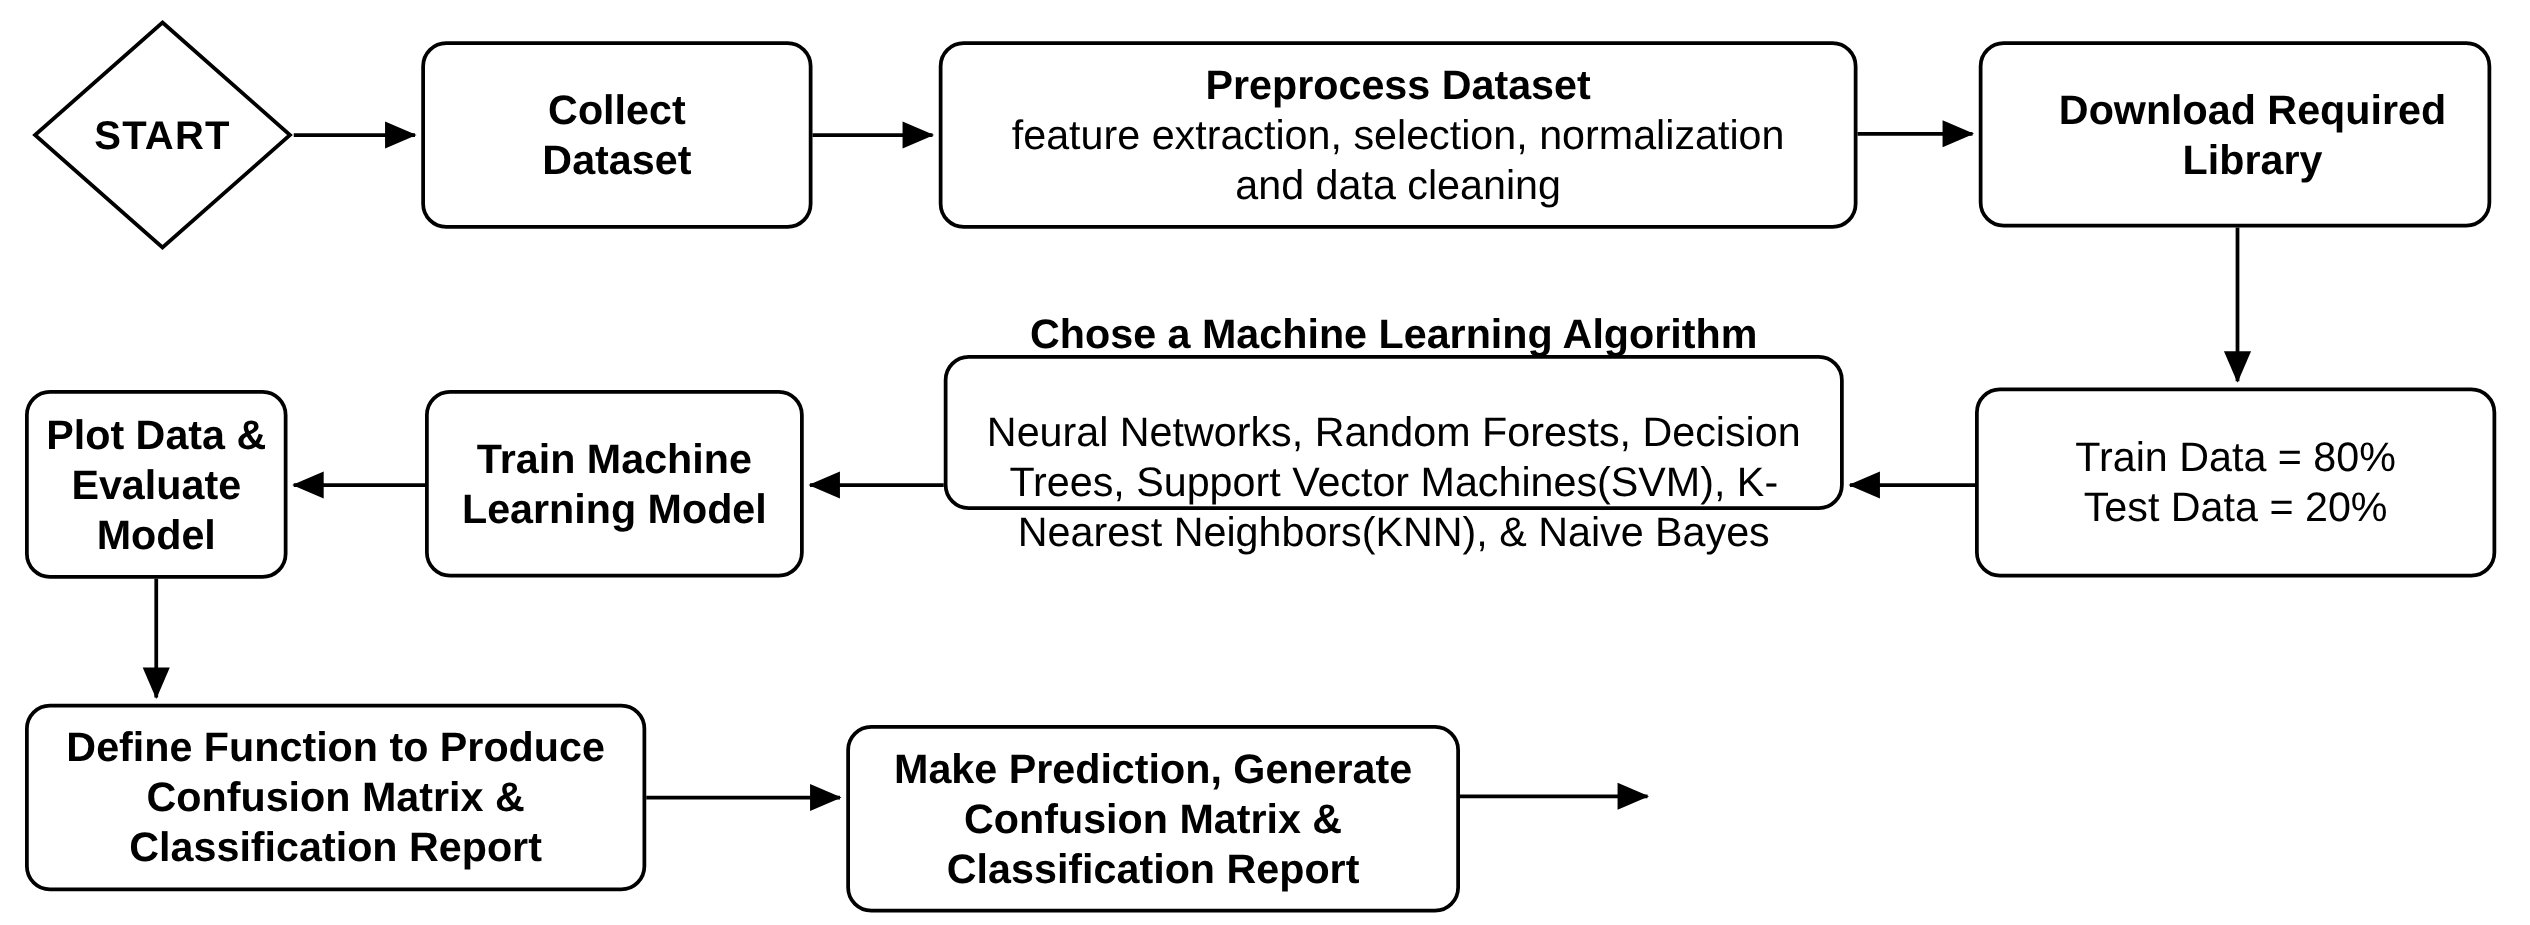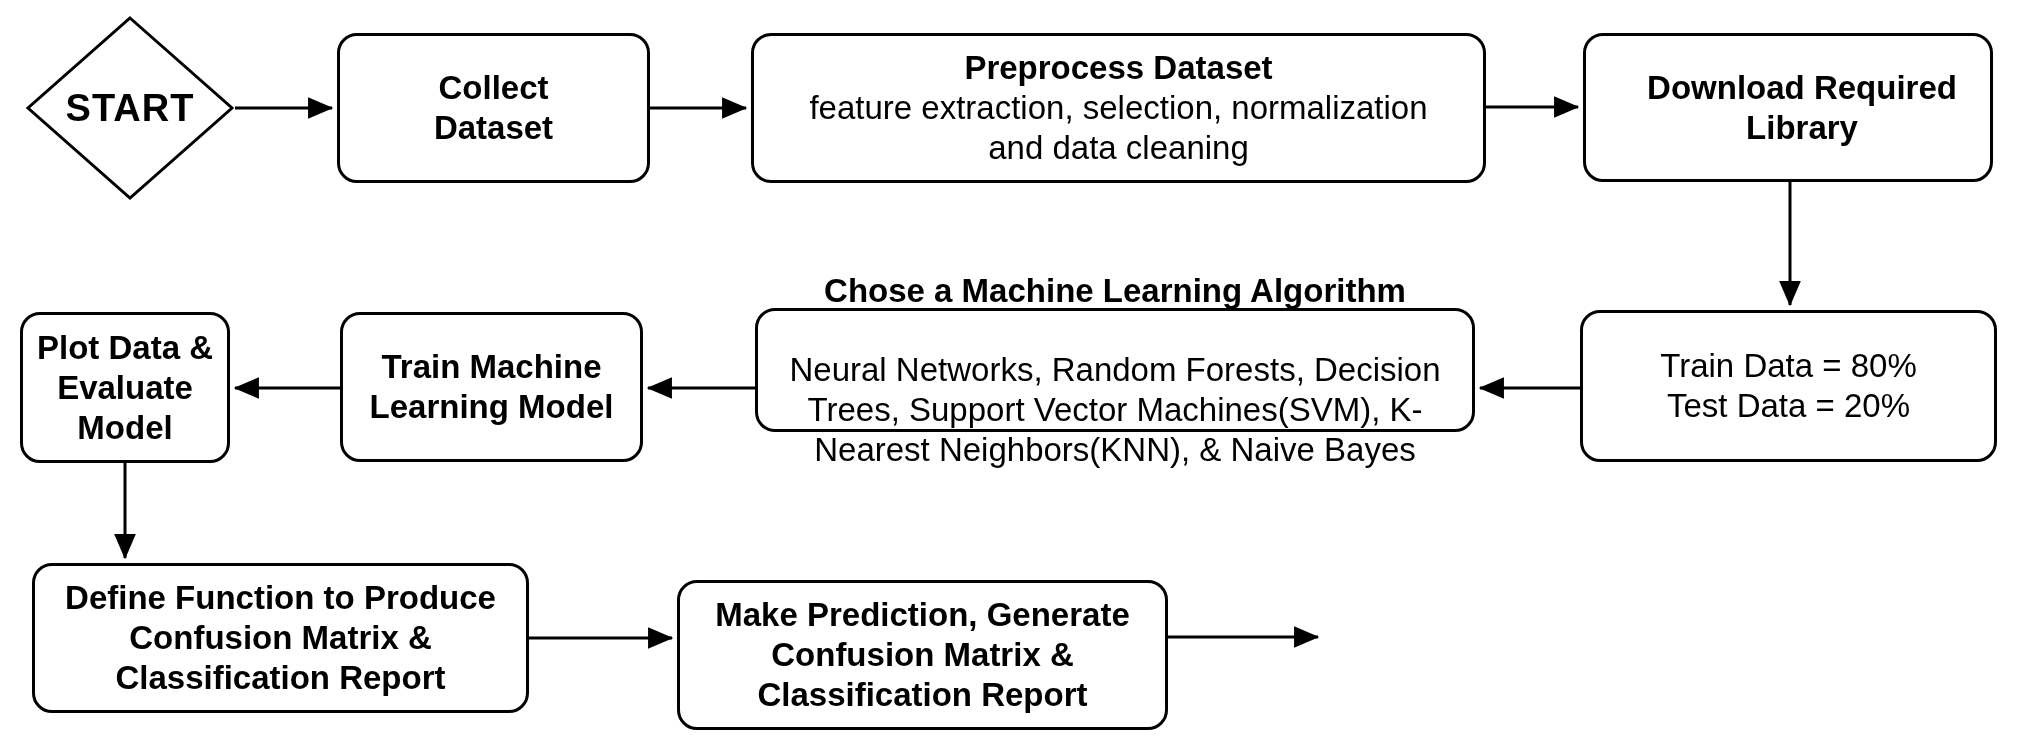--- a/index.html
+++ b/index.html
@@ -37,33 +37,33 @@
   .terminator {
     position: absolute;
     display: flex;
     align-items: center;
     justify-content: center;
   }
   .terminator svg { position: absolute; left: 0; top: 0; }
   .terminator .label {
     position: relative;
     font-weight: bold;
-    font-size: 38px;
+    font-size: 32px;
     letter-spacing: 1px;
   }
   
   #node-start      { left: 25px;   top: 15px;  width: 210px; height: 186px; }
   #node-collect    { left: 337px;  top: 33px;  width: 313px; height: 150px; }
   #node-preprocess { left: 751px;  top: 33px;  width: 735px; height: 150px; }
   #node-download   { left: 1583px; top: 33px;  width: 410px; height: 149px; padding-left: 36px; }
   #node-split      { left: 1580px; top: 310px; width: 417px; height: 152px; }
-  #node-chose      { left: 755px;  top: 308px; width: 720px; height: 124px; gap: 39px; }
+  #node-chose      { left: 755px;  top: 284px; width: 720px; height: 124px; gap: 39px; }
   #node-train      { left: 340px;  top: 312px; width: 303px; height: 150px; }
   #node-plot       { left: 20px;   top: 312px; width: 210px; height: 151px; }
-  #node-define     { left: 32px;   top: 563px; width: 497px; height: 150px; }
+  #node-define     { left: 20px;   top: 563px; width: 497px; height: 150px; }
   #node-make       { left: 677px;  top: 580px; width: 491px; height: 150px; }
   #node-stop       { left: 1323px; top: 560px; width: 180px; height: 152px; }
 </style>
 </head>
 <body>
 
 <div class="canvas">
 
   <svg class="edges" viewBox="0 0 2024 740" xmlns="http://www.w3.org/2000/svg">
     <defs>

